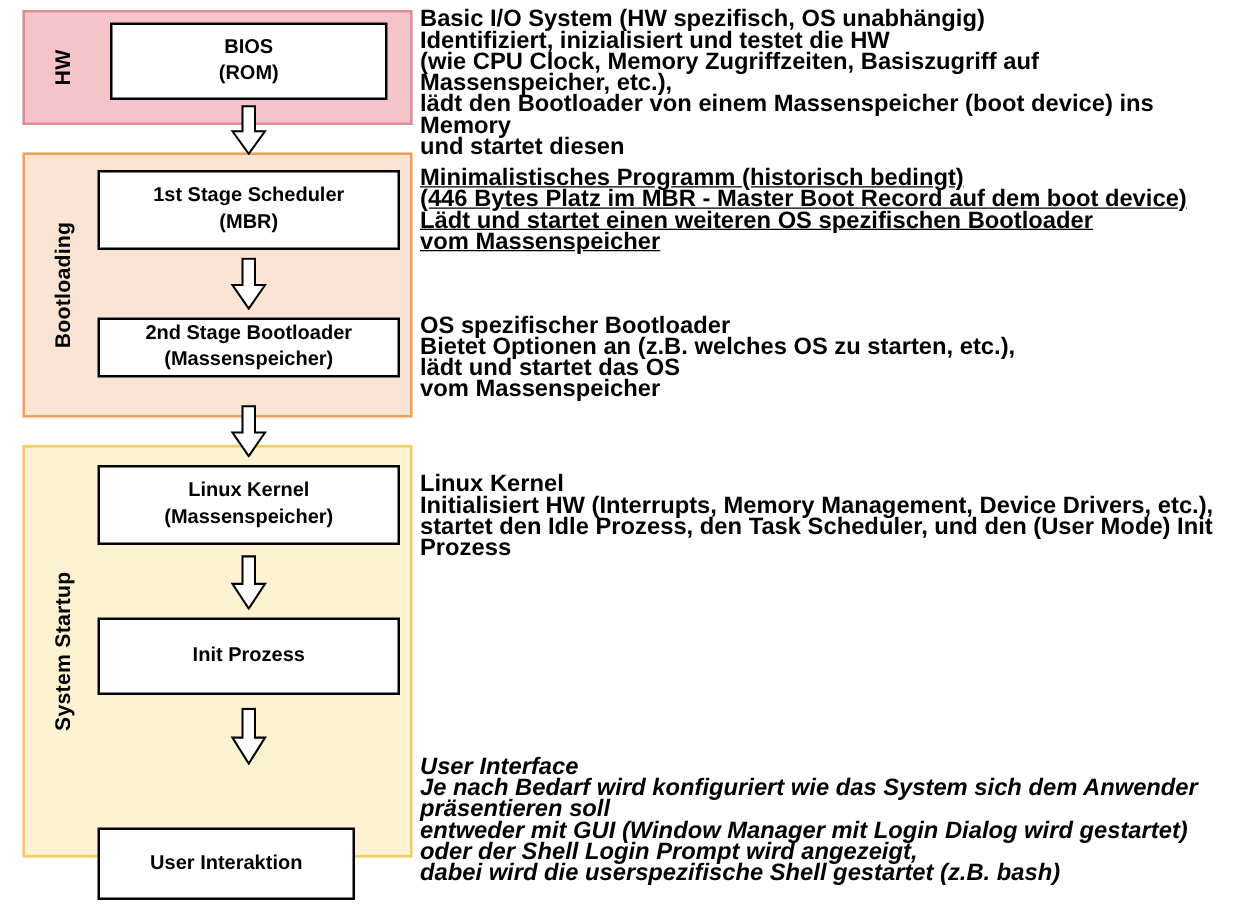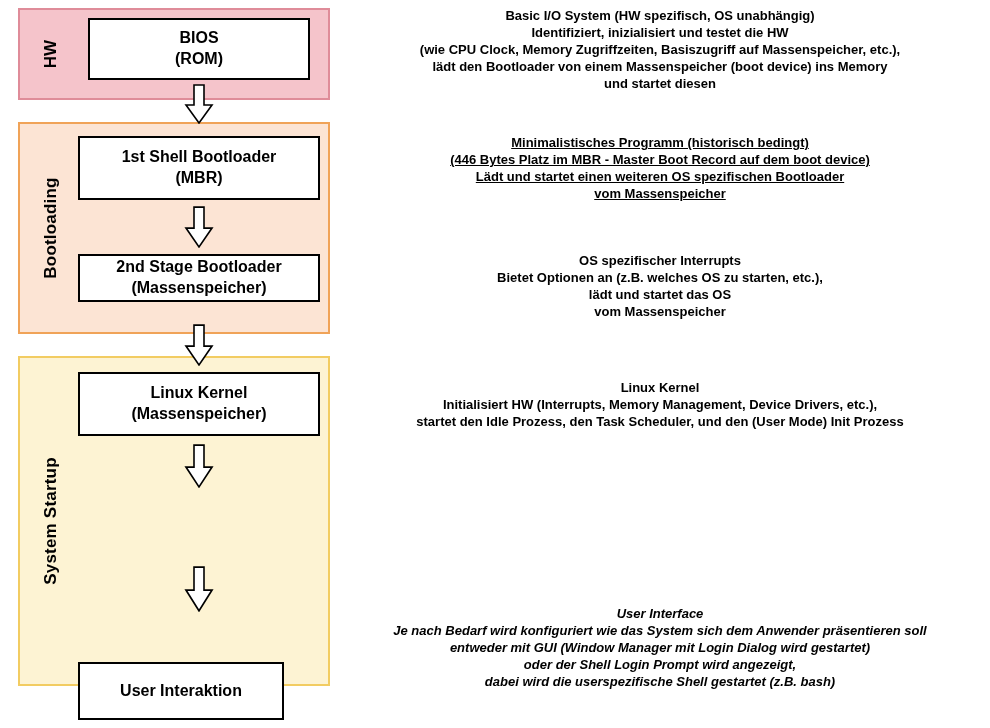--- a/index.html
+++ b/index.html
@@ -57,22 +57,22 @@
     position: absolute;
     z-index: 3;
     width: 30px;
   }
   .arrow svg { display: block; width: 100%; height: 100%; }
 
   .desc {
     position: absolute;
     left: 336px;
     width: 648px;
-    text-align: center;
-    font-size: 13px;
+    text-align: left;
+    font-size: 19px;
     font-weight: bold;
     line-height: 17px;
     white-space: pre-line;
   }
 </style>
 </head>
 <body>
 
 <div class="canvas">
 
@@ -93,34 +93,37 @@
       <span>System Startup</span>
     </div>
   </div>
 
   <div class="node" style="left:88px; top:18px; width:222px; height:62px;">
     <div>BIOS</div>
     <div>(ROM)</div>
   </div>
 
   <div class="node" style="left:78px; top:136px; width:242px; height:64px;">
-    <div>1st Shell Bootloader</div>
+    <div>1st Stage Scheduler</div>
     <div>(MBR)</div>
   </div>
 
   <div class="node" style="left:78px; top:254px; width:242px; height:48px;">
     <div>2nd Stage Bootloader</div>
     <div>(Massenspeicher)</div>
   </div>
 
   <div class="node" style="left:78px; top:372px; width:242px; height:64px;">
     <div>Linux Kernel</div>
     <div>(Massenspeicher)</div>
   </div>
 
+  <div class="node" style="left:78px; top:494px; width:242px; height:62px;">
+    <div>Init Prozess</div>
+  </div>
 
   <div class="node" style="left:78px; top:626px; width:206px; height:58px;margin-top:36px;">
     <div>User Interaktion</div>
   </div>
 
   <div class="arrow" style="left:184px; top:84px; height:40px;">
     <svg viewBox="0 0 30 40" preserveAspectRatio="none">
       <polygon points="10,1 20,1 20,21 28,21 15,39 2,21 10,21" fill="#ffffff" stroke="#000000" stroke-width="1.6"></polygon>
     </svg>
   </div>
@@ -147,21 +150,21 @@
 
   <div class="desc" style="top:7px;">Basic I/O System (HW spezifisch, OS unabhängig)
 Identifiziert, inizialisiert und testet die HW
 (wie CPU Clock, Memory Zugriffzeiten, Basiszugriff auf Massenspeicher, etc.),
 lädt den Bootloader von einem Massenspeicher (boot device) ins Memory
 und startet diesen</div>
   <div class="desc" style="top:134px;text-decoration:underline;">Minimalistisches Programm (historisch bedingt)
 (446 Bytes Platz im MBR - Master Boot Record auf dem boot device)
 Lädt und startet einen weiteren OS spezifischen Bootloader
 vom Massenspeicher</div>
-  <div class="desc" style="top:252px;">OS spezifischer Interrupts
+  <div class="desc" style="top:252px;">OS spezifischer Bootloader
 Bietet Optionen an (z.B. welches OS zu starten, etc.),
 lädt und startet das OS
 vom Massenspeicher</div>
   <div class="desc" style="top:379px;">Linux Kernel
 Initialisiert HW (Interrupts, Memory Management, Device Drivers, etc.),
 startet den Idle Prozess, den Task Scheduler, und den (User Mode) Init Prozess</div>
   <div class="desc" style="top:605px;font-style:italic;">User Interface
 Je nach Bedarf wird konfiguriert wie das System sich dem Anwender präsentieren soll
 entweder mit GUI (Window Manager mit Login Dialog wird gestartet)
 oder der Shell Login Prompt wird angezeigt,

